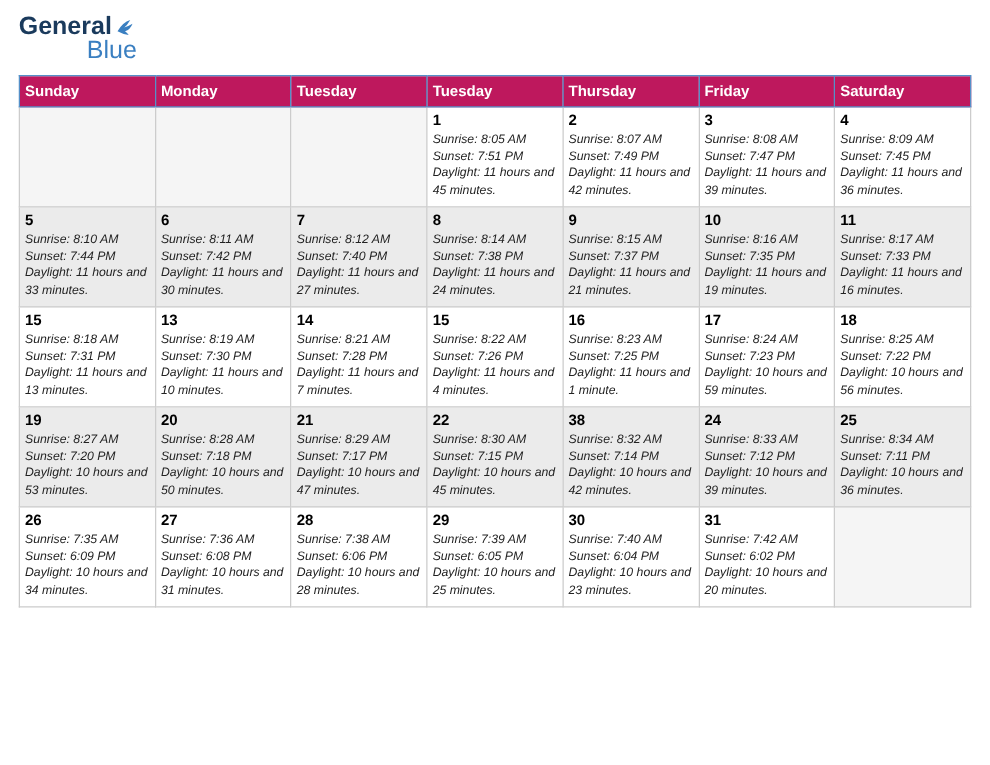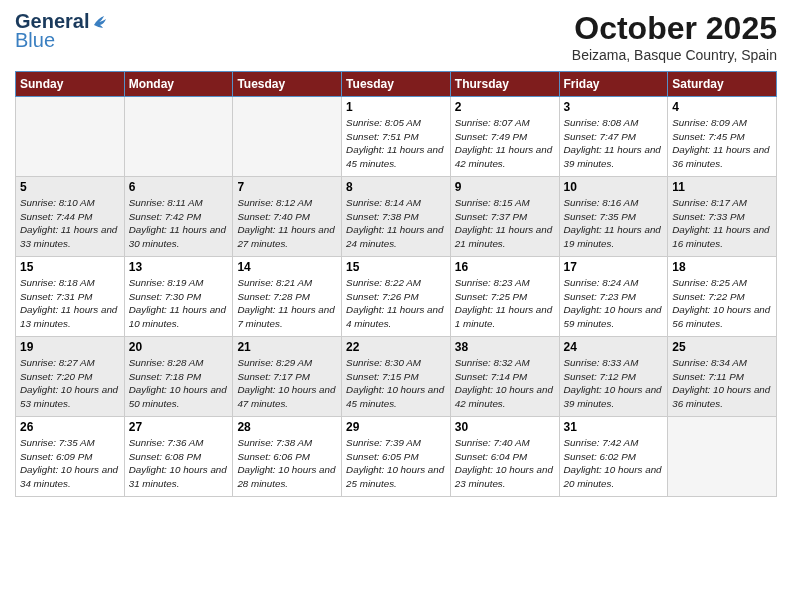--- a/index.html
+++ b/index.html
@@ -18,21 +18,21 @@
     }
     .header {
       display: flex;
       justify-content: space-between;
       align-items: flex-start;
       margin-bottom: 8px;
     }
     .logo {
       display: flex;
       flex-direction: column;
-      align-items: flex-start;
+      align-items: flex-end;
     }
     .logo-general { color: #1a3a5c; }
     .logo-bird {
       width: 18px;
       height: 18px;
       margin-left: 2px;
     }
     .title-section {
       text-align: right;
     }
@@ -44,21 +44,21 @@
     .subtitle {
       font-size: 14px;
       color: #333;
     }
     .calendar {
       width: 100%;
       border-collapse: collapse;
       font-size: 10.5px;
     }
     .calendar th {
-      background: #7f1d1d;
+      background: #be185d;
       color: #fff;
       padding: 5px 4px;
       text-align: left;
       font-size: 12px;
       font-weight: bold;
       border: 1px solid #5590c8;
     }
     .calendar td {
       border: 1px solid #ccc;
       vertical-align: top;
@@ -92,24 +92,20 @@
 <div class="page">
   <div class="header">
     <div class="logo">
       <div style="display:flex;align-items:center;">
         <span class="logo-general" style="font-size:20px;font-weight:bold;color:#1a3a5c;">General</span>
         <svg class="logo-bird" viewBox="0 0 30 30" xmlns="http://www.w3.org/2000/svg">
           <path d="M5,20 Q12,8 22,5 Q18,12 14,15 Q20,13 25,10 Q22,18 15,20 Q18,22 20,25 Q12,24 5,20Z" fill="#3a7fc1"></path>
         </svg>
       </div>
       <span style="font-size:20px;font-weight:normal;color:#3a7fc1;margin-top:-4px;margin-left:0;">Blue</span>
-    </div>
-    <div class="title-section">
-      <div class="month-title">October 2025</div>
-      <div class="subtitle">Beizama, Basque Country, Spain</div>
     </div>
   </div>
 
   <table class="calendar">
     <thead>
       <tr>
         <th>Sunday</th>
         <th>Monday</th>
         <th>Tuesday</th>
         <th>Tuesday</th>

